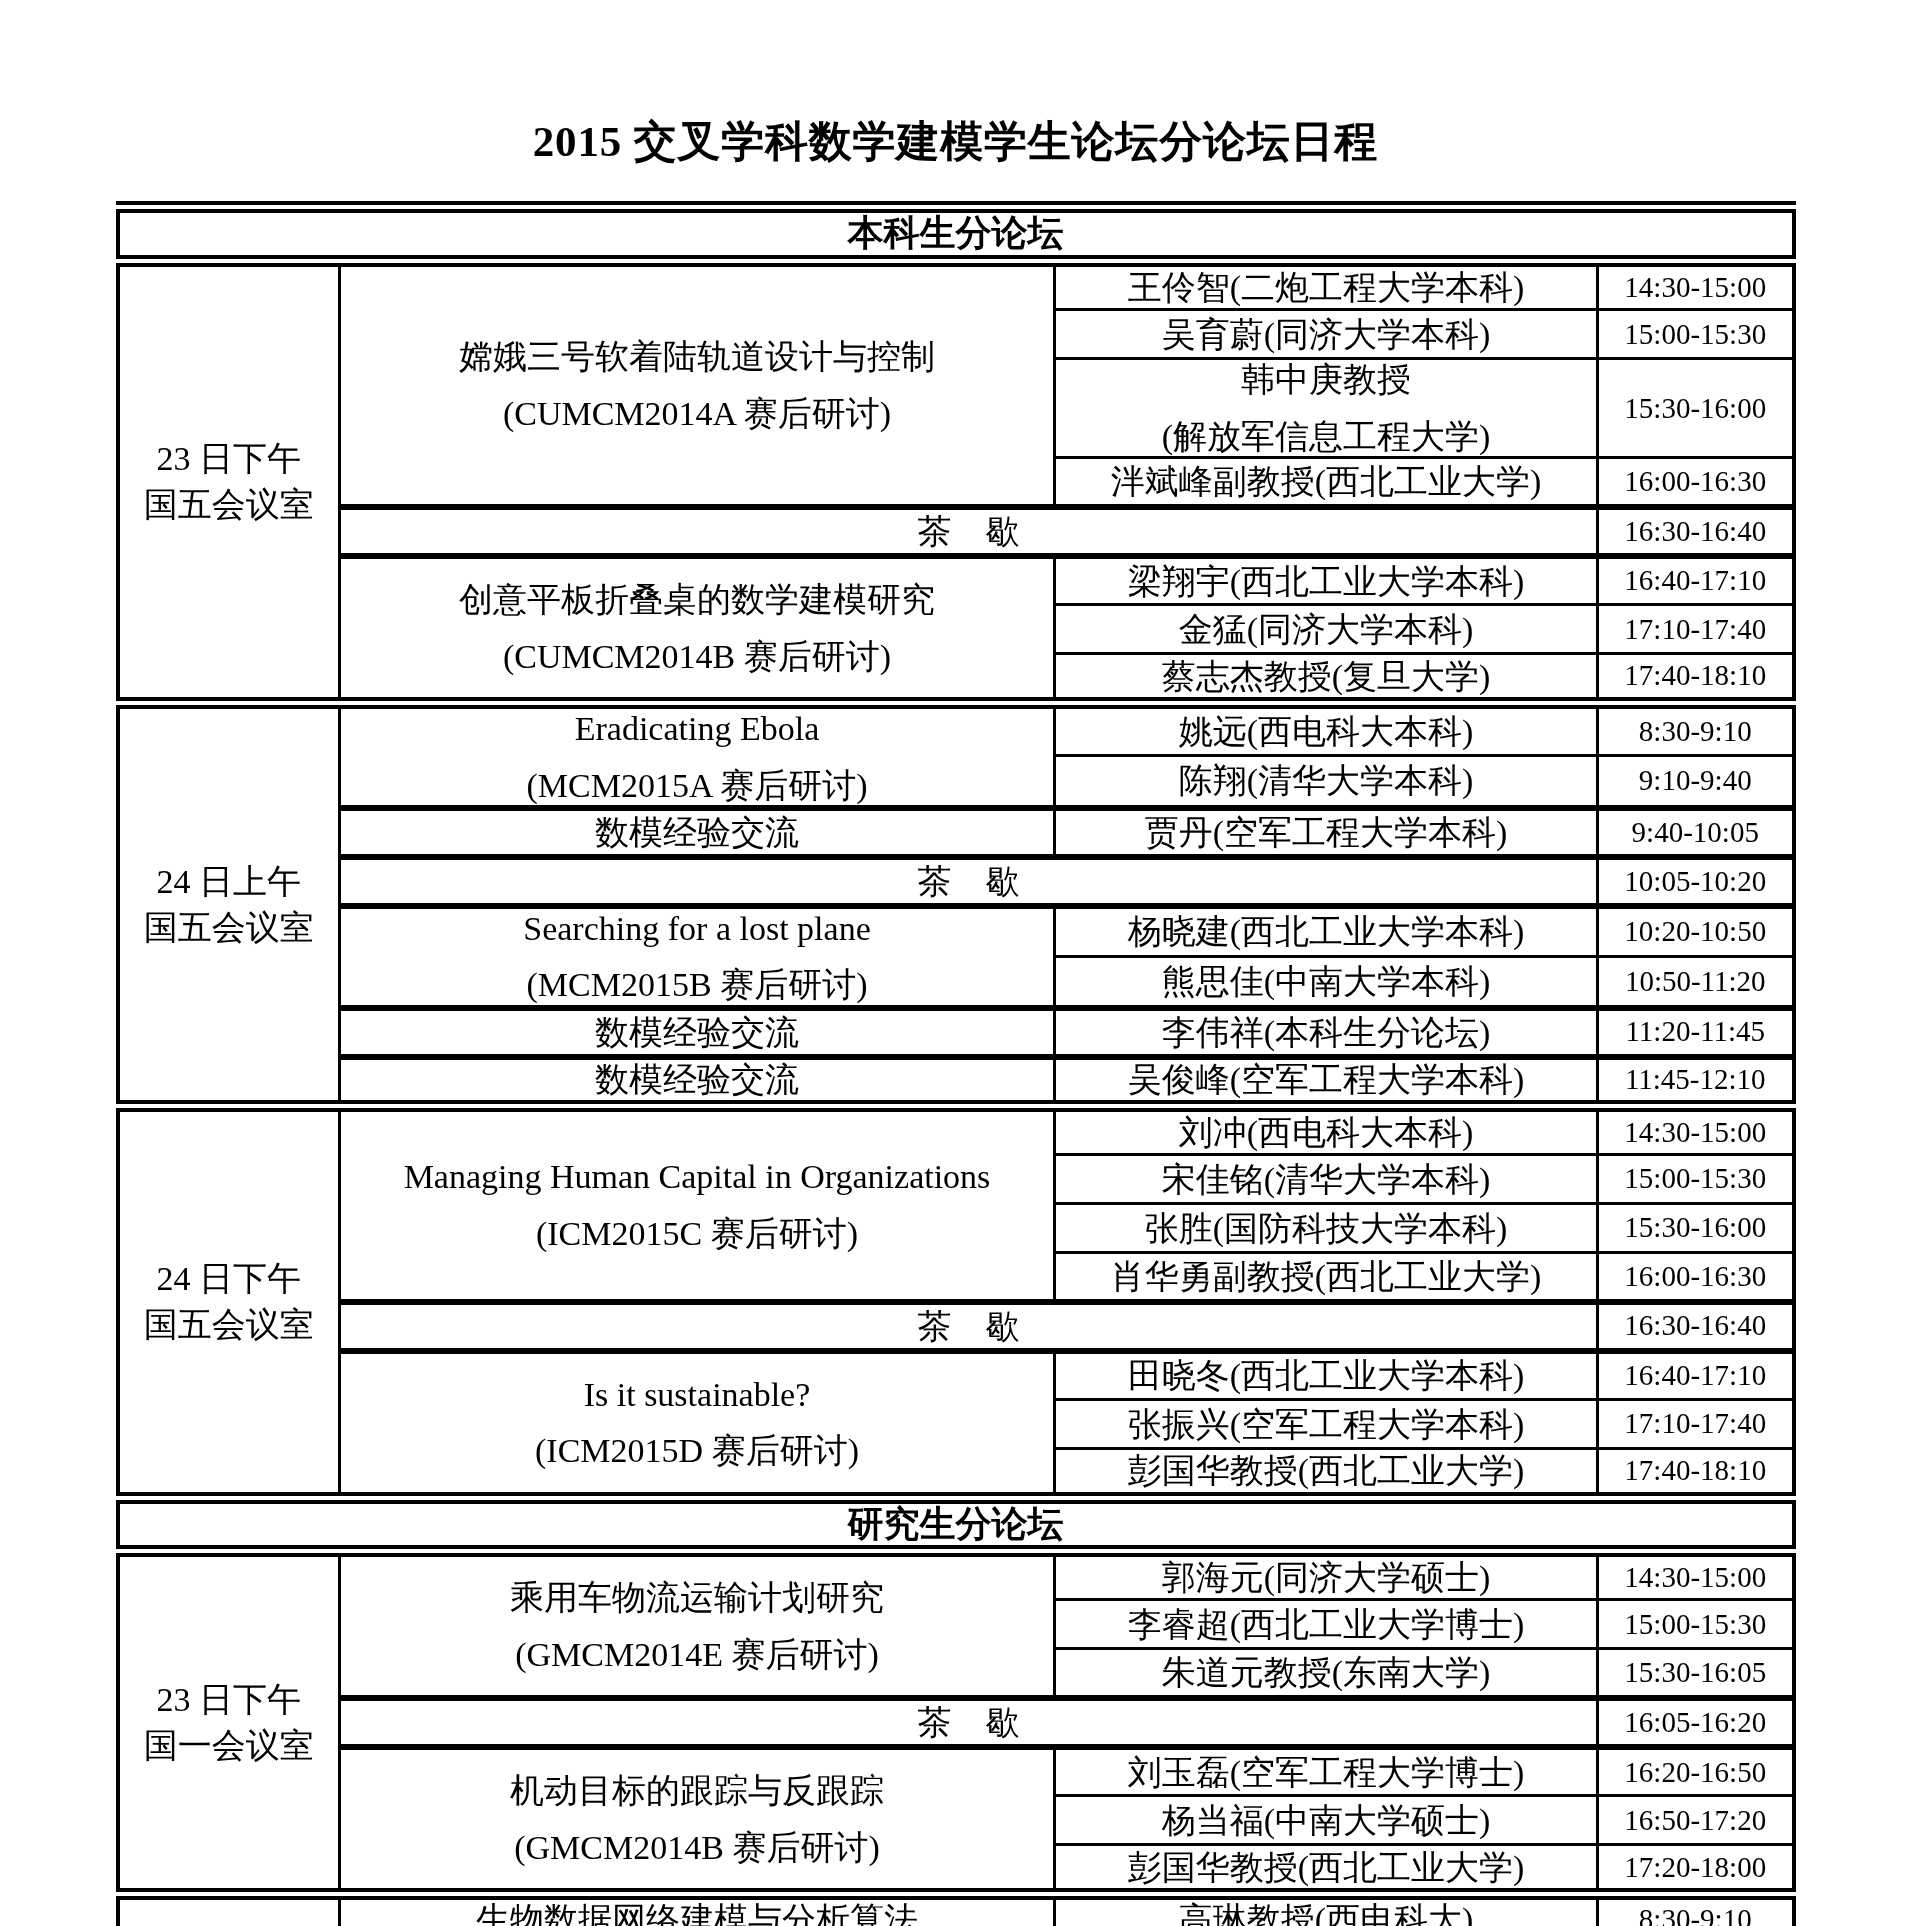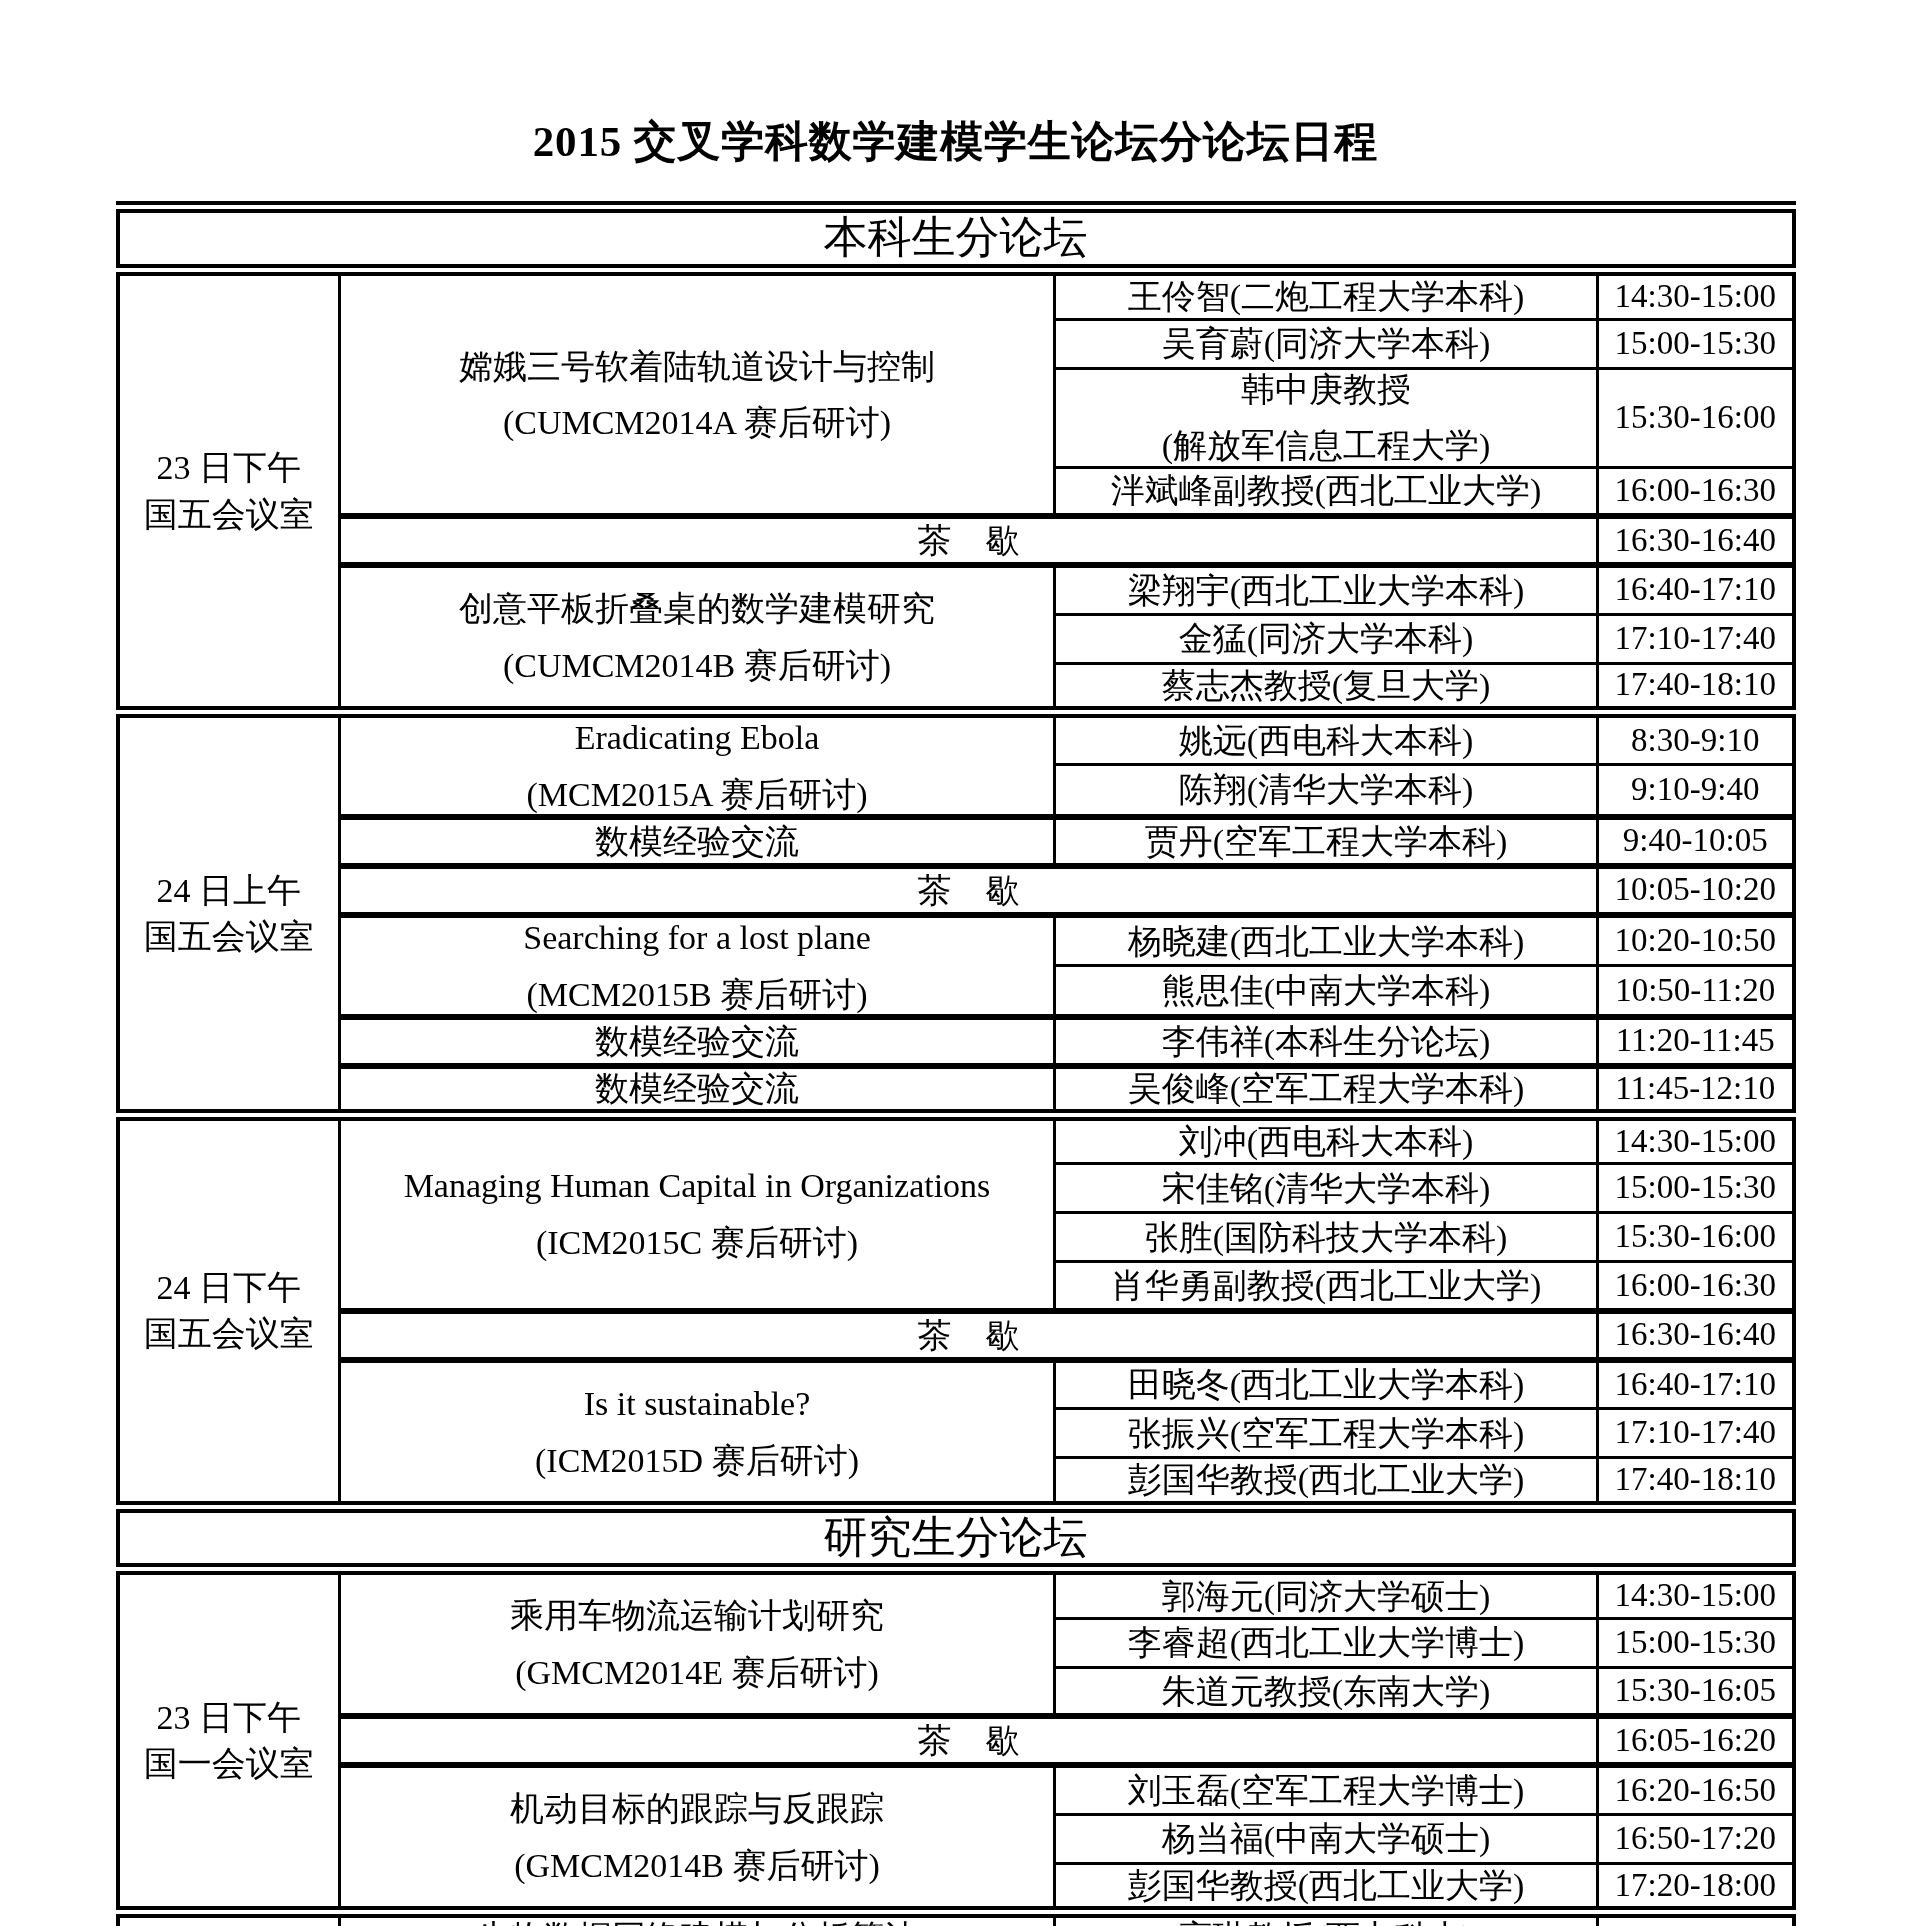--- a/index.html
+++ b/index.html
@@ -46,27 +46,27 @@
     font-size: 34px;
     line-height: 1.15;
     overflow: hidden;
   }
   tr { height: 49px; }
   tr.tall { height: 99px; }
   tr.sec { height: 47px; }
   tr.sec td {
     border-top: 12.3px double #000;
     border-bottom: 12.3px double #000;
-    font-weight: normal;
-    font-size: 44px;
+    font-weight: bold;
+    font-size: 36px;
   }
   
   tr.gs > td { border-top-width: 6.2px; }
   tr.bs > td { border-top: 12.3px double #000; font-family: Liberation Serif, serif; }
-  .time { font-size: 33px; }
+  .time { font-size: 29px; }
   .note, .speaker2 { margin-top: 17.7px; }
   .room { margin-top: 7px; }
 </style>
 </head>
 <body>
 
 <div class="page">
 
   <div class="title">2015 交叉学科数学建模学生论坛分论坛日程</div>
 

